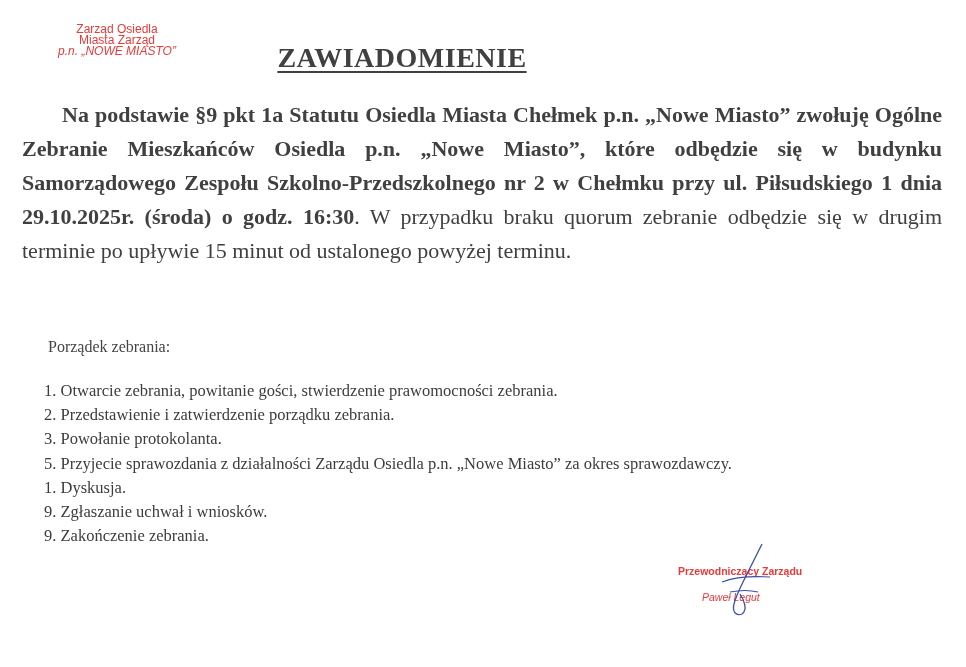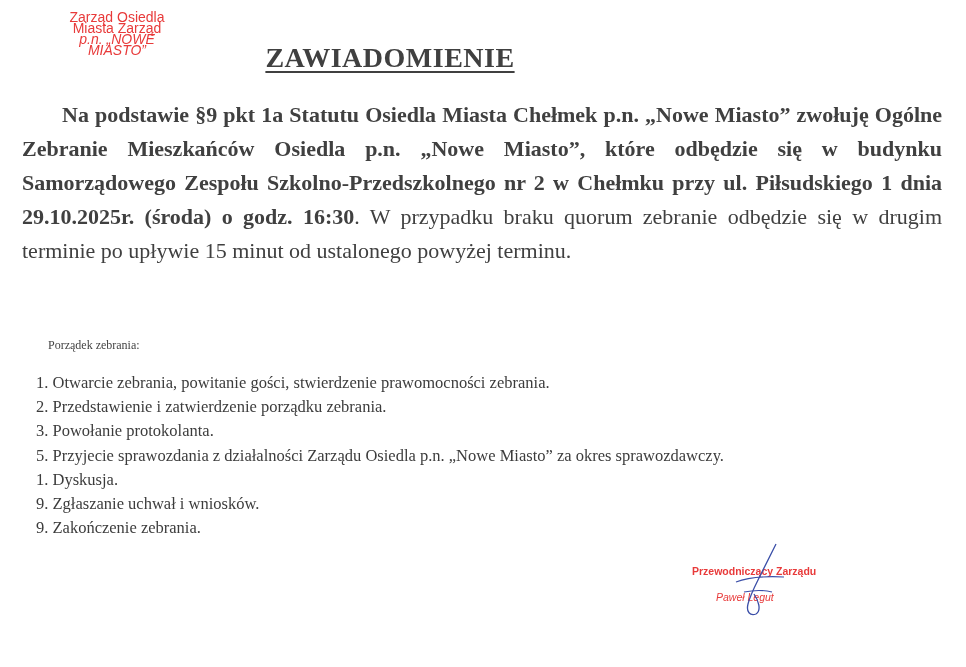--- a/index.html
+++ b/index.html
@@ -1,48 +1,48 @@
 <!DOCTYPE html>
 <html><head>
 <meta charset="utf-8">
 <style>
   html, body { margin: 0; padding: 0; }
   body {
     width: 966px; height: 667px; background: #ffffff; position: relative; overflow: hidden;
     font-family: "Liberation Serif", "DejaVu Serif", serif; color: #3a3a3a;
   }
   .stamp {
-    position: absolute; left: 52px; top: 12px; width: 130px;
+    position: absolute; left: 52px; top: 24px; width: 130px;
     font-family: "Liberation Sans", "DejaVu Sans", sans-serif; color: #e83a3a;
-    font-size: 14px; line-height: 11px; text-align: center;
+    font-size: 12px; line-height: 11px; text-align: center;
   }
   .stamp .l3 { font-style: italic; }
   .title {
-    position: absolute; left: 0; width: 780px; top: 42px; text-align: center;
+    position: absolute; left: 0; width: 780px; top: 42px; text-align: center; padding-left: 12px;
   }
   .title span {
     font-weight: bold; font-size: 28px; letter-spacing: 0.5px; color: #404040;
     text-decoration: underline; text-decoration-thickness: 2px; text-underline-offset: 4px;
   }
   .intro {
     position: absolute; left: 22px; top: 98px; width: 920px;
     font-size: 22px; line-height: 34px; text-align: justify; color: #404040;
   }
   .intro .ind { display: inline-block; width: 40px; }
   .intro b { font-weight: bold; }
   .agenda-head {
-    position: absolute; left: 48px; top: 338px; font-size: 12px; color: #444;
+    position: absolute; left: 48px; top: 338px; font-size: 16px; color: #444;
   }
   .agenda {
-    position: absolute; left: 36px; top: 371px; margin: 0; padding: 0; list-style: none;
+    position: absolute; left: 36px; top: 371px; margin: 8px; padding: 0; list-style: none;
     font-size: 16.5px; line-height: 24.2px; color: #3c3c3c;
   }
   .agenda li { white-space: nowrap; }
   .sig {
-    position: absolute; left: 684px; top: 540px; width: 150px; height: 80px;
+    position: absolute; left: 670px; top: 540px; width: 150px; height: 80px;
     font-family: "Liberation Sans", "DejaVu Sans", sans-serif; color: #e83a3a;
   }
   .sig .role { position: absolute; left: 8px; top: 25px; font-size: 10.5px; font-weight: bold; white-space: nowrap; }
   .sig .name { position: absolute; left: 32px; top: 51px; font-size: 10.5px; font-style: italic; white-space: nowrap; }
   .sig svg { position: absolute; left: 0; top: 0; }
 </style>
 </head>
 <body>
 
 <div class="stamp">

